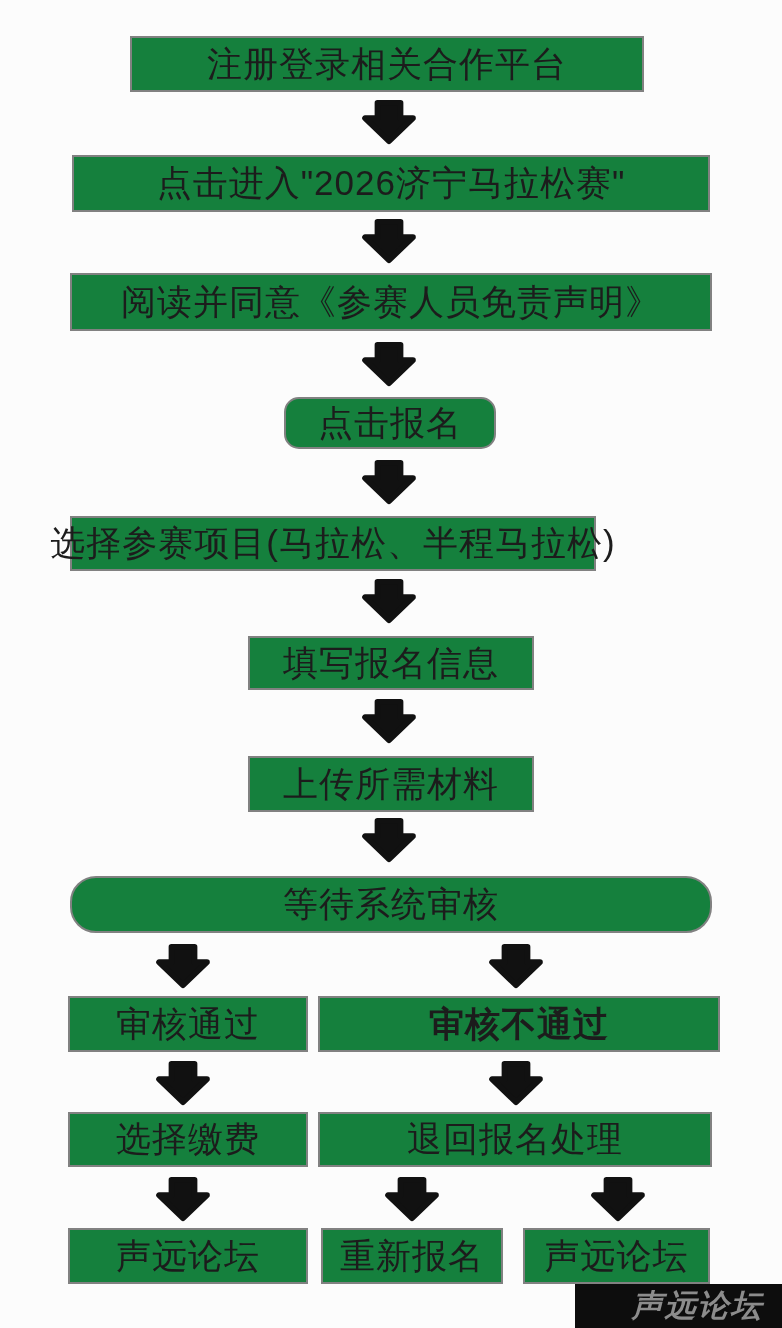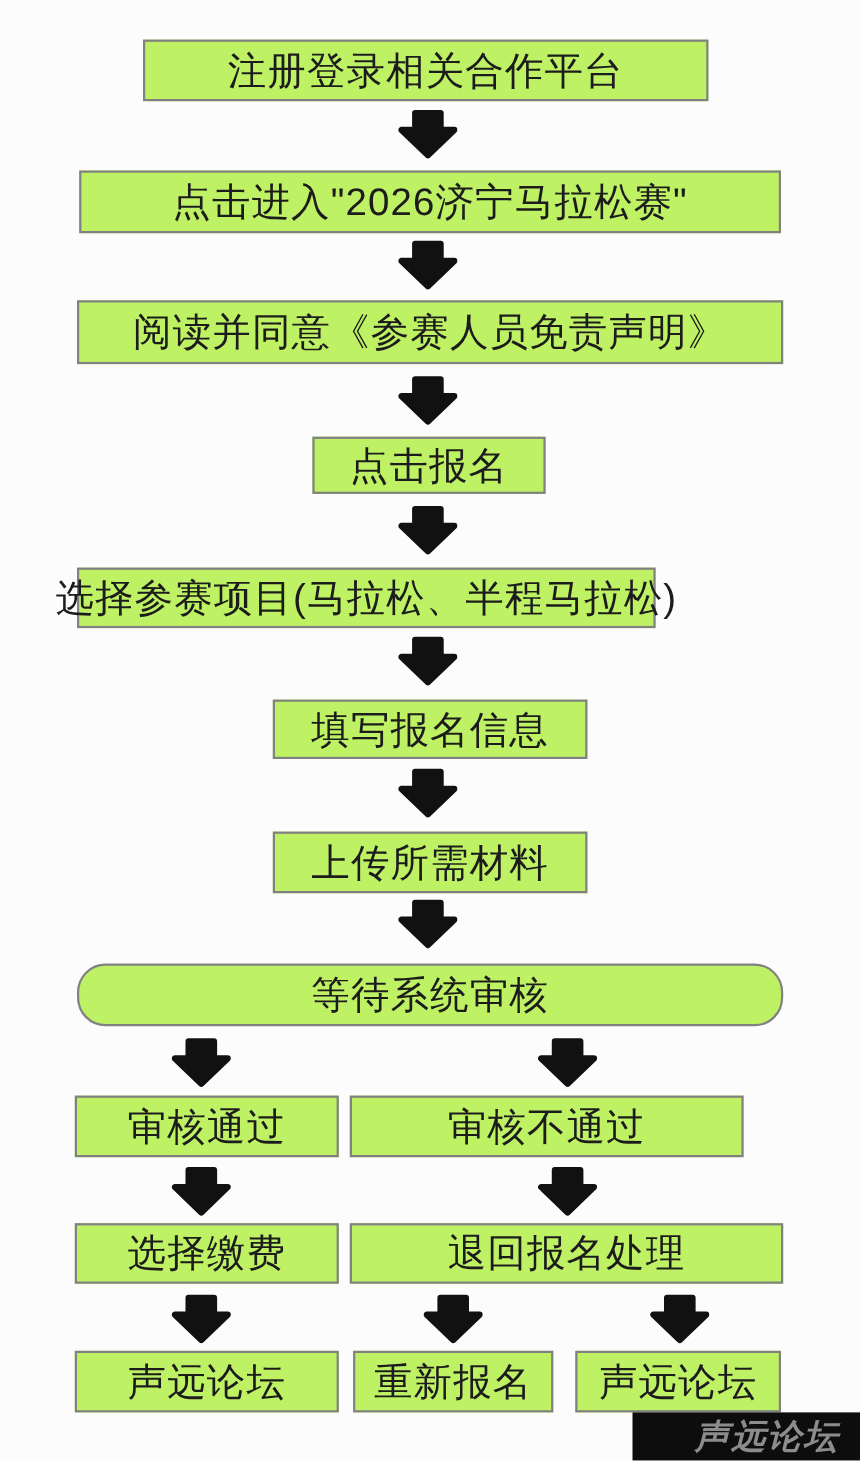--- a/index.html
+++ b/index.html
@@ -11,21 +11,21 @@
     position: relative;
     width: 782px;
     height: 1328px;
     background: #fcfcfc;
     overflow: hidden;
     font-family: "Liberation Sans", "DejaVu Sans", sans-serif;
   }
   .node {
     position: absolute;
     box-sizing: border-box;
-    background: #bef264;
+    background: #15803d;
     border: 2px solid #818181;
     color: #1c1c1c;
     display: flex;
     align-items: center;
     justify-content: center;
     font-size: 35px;
     font-weight: 500;
     letter-spacing: 1px;
     white-space: nowrap;
   }
@@ -33,27 +33,27 @@
     position: absolute;
     width: 54px;
     height: 46px;
   }
   .arrow svg { display: block; width: 100%; height: 100%; }
 
   
   .n1  { left: 130px; top: 36px;   width: 514px; height: 56px; }
   .n2  { left: 72px;  top: 155px;  width: 638px; height: 57px; }
   .n3  { left: 70px;  top: 273px;  width: 642px; height: 58px; }
-  .n4  { left: 284px; top: 397px;  width: 212px; height: 52px; }
+  .n4  { left: 284px; top: 397px;  width: 212px; height: 52px; border-radius: 15px; }
   .n5  { left: 70px;  top: 516px;  width: 526px; height: 55px; }
   .n6  { left: 248px; top: 636px;  width: 286px; height: 54px; }
   .n7  { left: 248px; top: 756px;  width: 286px; height: 56px; }
   .n8  { left: 70px;  top: 876px;  width: 642px; height: 57px; border-radius: 26px; }
   .n9  { left: 68px;  top: 996px;  width: 240px; height: 56px; }
-  .n10 { left: 318px; top: 996px;  width: 358px; height: 56px; }
+  .n10 { left: 318px; top: 996px;  width: 402px; height: 56px; font-weight: bold; }
   .n11 { left: 68px;  top: 1112px; width: 240px; height: 55px; }
   .n12 { left: 318px; top: 1112px; width: 394px; height: 55px; }
   .n13 { left: 68px;  top: 1228px; width: 240px; height: 56px; }
   .n14 { left: 321px; top: 1228px; width: 182px; height: 56px; }
   .n15 { left: 523px; top: 1228px; width: 187px; height: 56px; }
 
   
   .a1  { left: 362px; top: 99px; }
   .a2  { left: 362px; top: 218px; }
   .a3  { left: 362px; top: 341px; }

